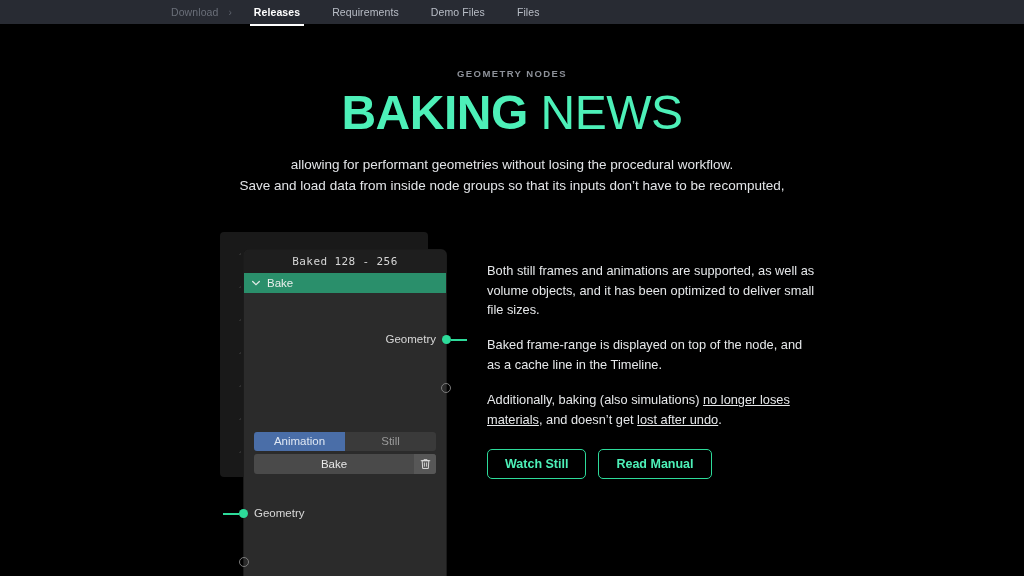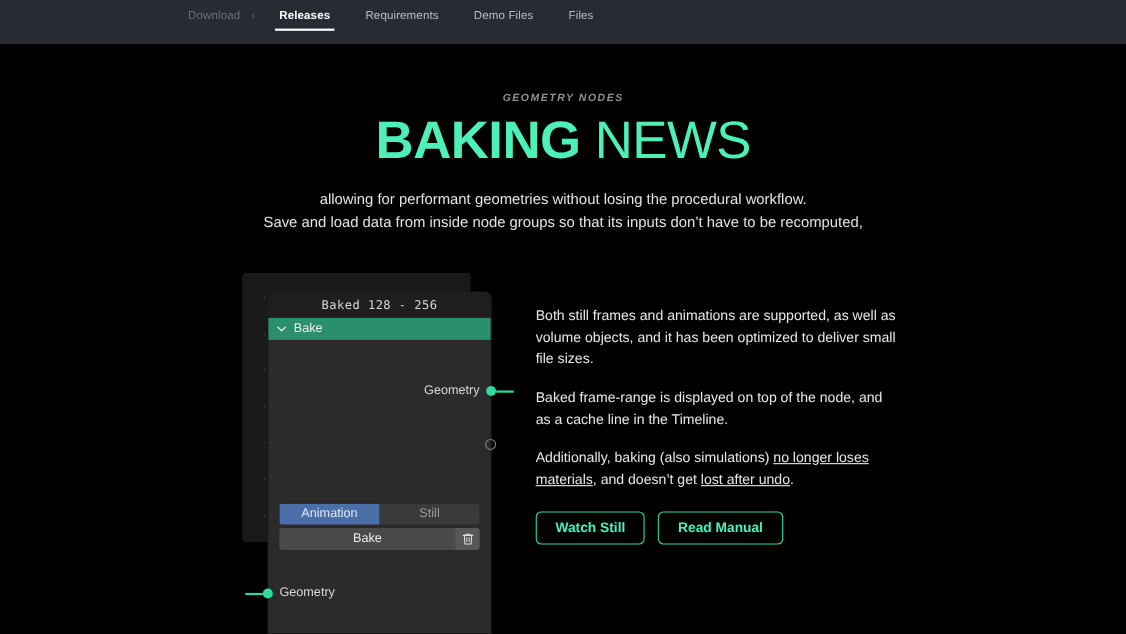--- a/index.html
+++ b/index.html
@@ -5,23 +5,23 @@
   * { margin:0; padding:0; box-sizing:border-box; }
   html, body {
     width:1024px; height:576px;
     background:#000;
     font-family:"Liberation Sans", sans-serif;
     overflow:hidden;
   }
 
   
   .topbar{
-    height:40px; width:100%;
+    height:24px; width:100%;
     background:#282b33;
-    display:flex; align-items:flex-start;
+    display:flex; align-items:center;
     position:relative;
   }
   .nav{
     display:flex; align-items:center;
     margin-left:155px;
     height:28px;
   }
   .nav-item{
     font-size:10.5px;
     color:#b9bec7;
@@ -40,21 +40,21 @@
   }
   .nav-sep{
     color:#5d626c; font-size:10px; padding:0 6px;
     display:flex; align-items:center; height:28px;
   }
 
   
   .hero{ text-align:center; padding-top:44px; }
   .eyebrow{
     font-size:9.5px; letter-spacing:1.4px; font-weight:bold;
-    color:#8d9199; text-transform:uppercase;font-style:italic;
+    color:#8d9199; text-transform:uppercase;
   }
   .title{
     margin-top:9px;
     font-size:48px; line-height:1.04;
     color:#4df0b8;
     letter-spacing:-0.5px;
   }
   .title .b{ font-weight:bold; }
   .title .n{ font-weight:400; }
 
@@ -134,21 +134,21 @@
   .sock.right{ right:-5px; }
   .sock.left{ left:-5px; }
 
   .wire{
     position:absolute; height:2px; background:#2ddb9a; width:16px;
   }
 
   .spacer{ height:24px; }
 
   .toggles{
-    display:flex; margin:18px 10px 3px 10px;
+    display:flex; margin:8px 10px 3px 10px;
     border-radius:3px; overflow:hidden;
   }
   .toggle{
     flex:1; height:19px; line-height:19px; text-align:center;
     font-size:11.5px;
   }
   .toggle.on{ background:#4a6ea8; color:#dfe7f3; }
   .toggle.off{ background:#3a3a3a; color:#9a9a9a; }
 
   .bakebar{

